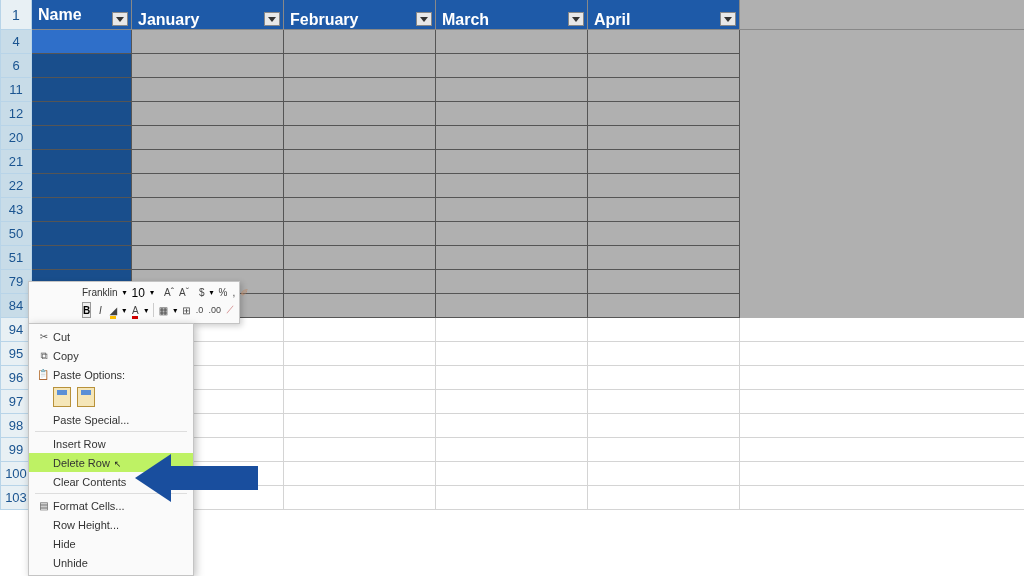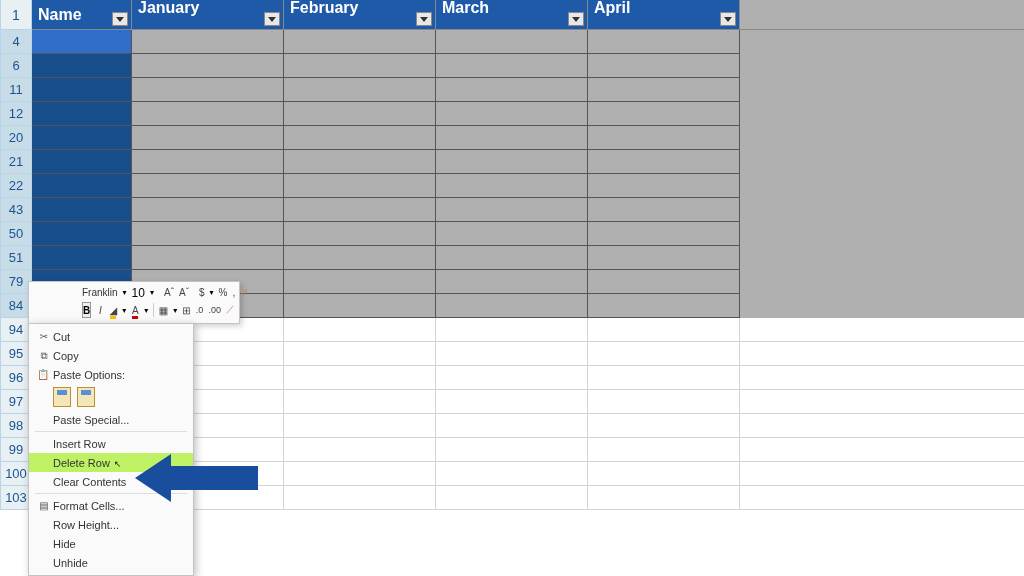--- a/index.html
+++ b/index.html
@@ -34,21 +34,21 @@
   .header-row .rownum { background:#e8f0f4; font-size:14px; }
   .hcell {
     background: #1e5aa8;
     color: #fff;
     font-weight: bold;
     font-size: 16px;
     border-right: 1px solid #888;
     border-bottom: 1px solid #888;
     display: flex;
     align-items: center;
-    padding: 12px 6px;
+    padding: 0 6px;
     position: relative;
   }
   .hcell.name { width: 100px; flex: 0 0 100px; }
   .hcell.month { width: 152px; flex: 0 0 152px; align-items: flex-end; }
   .hsel-rest {
     flex: 1;
     background: #b0b0b0;
     border-bottom: 1px solid #888;
   }
   .filter-btn {

